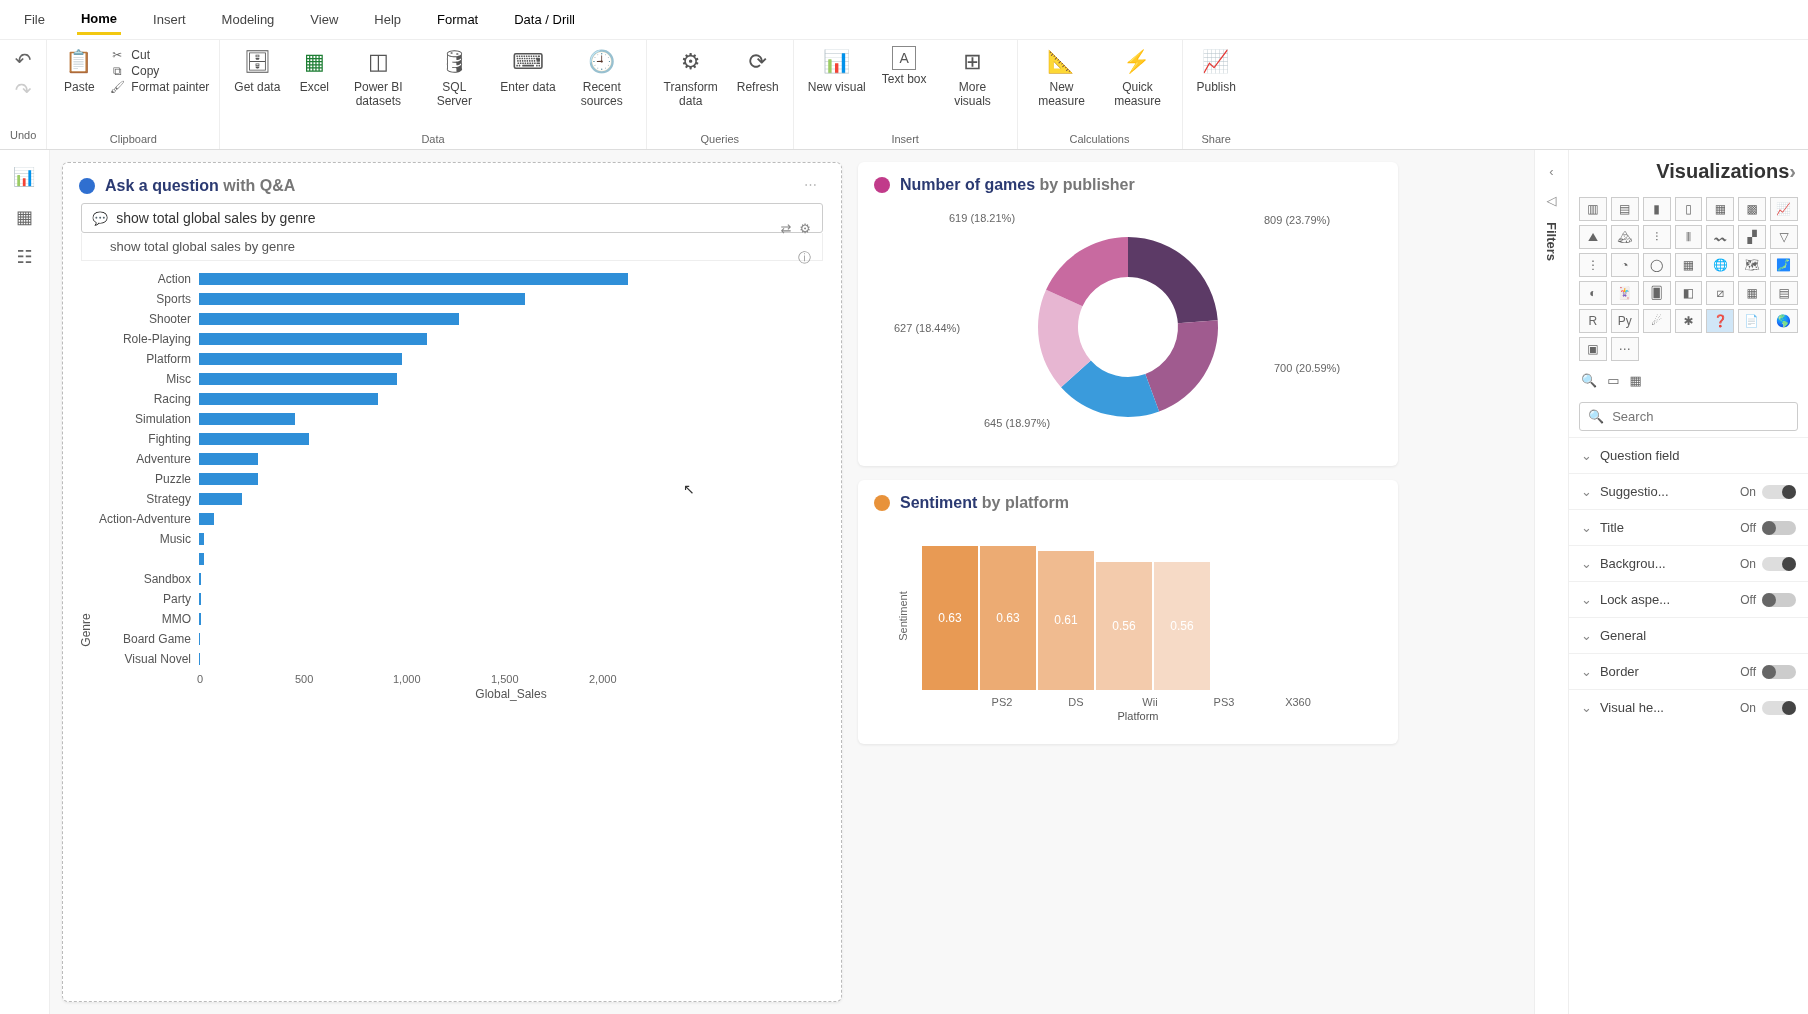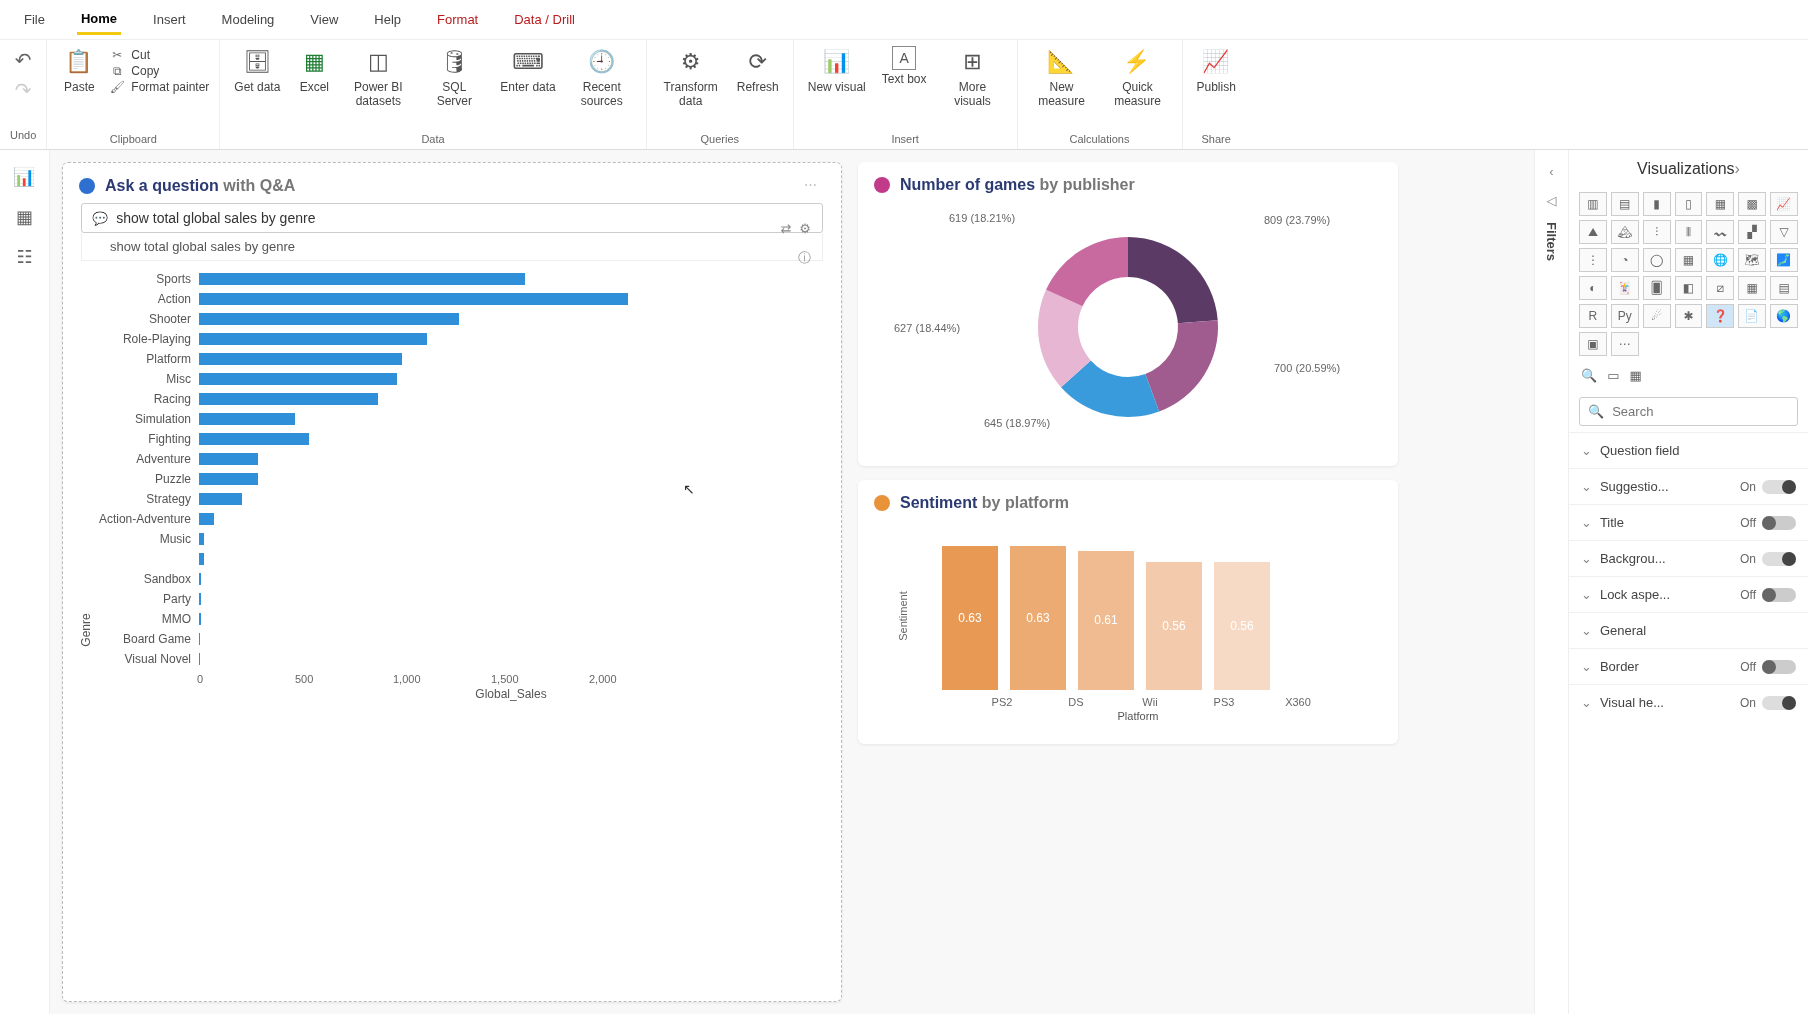--- a/index.html
+++ b/index.html
@@ -1,20 +1,20 @@
 <!DOCTYPE html>
 <html><head>
 <meta charset="utf-8">
 <style>
 *{box-sizing:border-box;margin:0;padding:0;font-family:"Segoe UI",Arial,sans-serif}
 body{background:#fff;width:1808px;height:1014px;overflow:hidden;font-size:13px;color:#333}
 .menubar{display:flex;gap:28px;padding:14px 20px;border-bottom:1px solid #eee;align-items:center;height:40px}
 .menubar .tab{padding:6px 4px;cursor:pointer;color:#444}
 .menubar .tab.active{border-bottom:3px solid #f2c811;font-weight:600;color:#000}
-.menubar .tab.alt{color:#b91c1c}
+.menubar .tab.alt{color:#000000}
 .ribbon{display:flex;border-bottom:1px solid #ddd;height:110px}
 .ribbon-group{border-right:1px solid #eee;display:flex;flex-direction:column;align-items:center;padding:4px 10px}
 .ribbon-group-items{display:flex;gap:8px;align-items:flex-start;flex:1}
 .ribbon-group-label{font-size:11px;color:#666;text-align:center;padding-top:2px}
 .r-btn{display:flex;flex-direction:column;align-items:center;gap:2px;padding:2px 4px;cursor:pointer;min-width:44px}
 .r-btn .ico{width:32px;height:32px;display:flex;align-items:center;justify-content:center;font-size:22px;color:#555}
 .r-btn .lbl{font-size:12px;color:#444;text-align:center;line-height:1.2;max-width:60px}
 .undo-col{display:flex;flex-direction:column;align-items:center;padding:8px 10px;border-right:1px solid #eee;gap:6px}
 .undo-col .ico{font-size:20px;color:#666;cursor:pointer}
 .small-stack{display:flex;flex-direction:column;gap:2px;align-items:flex-start;padding-top:4px}
@@ -39,30 +39,30 @@
 .bar-row .blabel{width:110px;text-align:right;font-size:12px;color:#555;padding-right:8px}
 .bar-row .bbar{height:12px;background:#2f8fd8}
 .axis-x{display:flex;margin-left:118px;gap:0;font-size:11px;color:#666;margin-top:4px}
 .axis-x span{width:98px;text-align:left}
 .axis-title-x{text-align:center;font-size:12px;color:#555;margin-top:2px;margin-left:118px}
 .axis-title-y{position:absolute;left:6px;top:460px;transform:rotate(-90deg);font-size:12px;color:#555}
 .info-icon{position:absolute;right:30px;top:86px;color:#999}
 .donut-wrap{display:flex;justify-content:center;align-items:center;height:250px;position:relative}
 .donut-label{position:absolute;font-size:11px;color:#666}
 .sent-chart{height:210px;padding:10px 20px 0 40px;position:relative}
-.sent-bars{display:flex;gap:12px;align-items:flex-end;height:160px;margin-left:28px}
+.sent-bars{display:flex;gap:2px;align-items:flex-end;height:160px;margin-left:8px}
 .sbar{width:56px;display:flex;align-items:center;justify-content:center;color:#fff;font-size:12px}
 .sent-xlabels{display:flex;gap:18px;margin-left:60px;margin-top:6px}
 .sent-xlabels span{width:56px;text-align:center;font-size:11px;color:#666}
 .sent-ylabel{position:absolute;left:4px;top:90px;transform:rotate(-90deg);font-size:11px;color:#666}
 .sent-xtitle{text-align:center;font-size:11px;color:#555;margin-top:2px}
 .filters-tab{width:34px;border-left:1px solid #eee;display:flex;flex-direction:column;align-items:center;padding-top:14px;gap:14px}
 .filters-tab .flabel{writing-mode:vertical-rl;font-size:13px;font-weight:600;color:#444}
 .viz-panel{width:240px;border-left:1px solid #eee;background:#fff;display:flex;flex-direction:column}
-.viz-header{display:flex;align-items:center;justify-content:center;padding:10px 12px;font-size:16px;font-weight:400}
+.viz-header{display:flex;align-items:center;justify-content:flex-end;padding:10px 12px;font-size:20px;font-weight:700}
 .viz-grid{display:grid;grid-template-columns:repeat(7,1fr);gap:4px;padding:4px 10px}
 .viz-grid .vg{height:24px;border:1px solid #ccc;display:flex;align-items:center;justify-content:center;font-size:12px;color:#666;cursor:pointer;background:#fafafa}
 .viz-mode{display:flex;gap:10px;padding:8px 12px;align-items:center;color:#666}
 .viz-search{margin:6px 10px;border:1px solid #ccc;border-radius:3px;display:flex;align-items:center;padding:6px 8px;gap:8px}
 .viz-search input{border:none;outline:none;flex:1;font-size:13px}
 .fmt-row{display:flex;align-items:center;justify-content:space-between;padding:10px 12px;border-top:1px solid #f0f0f0;font-size:13px;color:#444;cursor:pointer}
 .fmt-row .chev{color:#888;margin-right:6px}
 .toggle{width:34px;height:14px;background:#ccc;border-radius:8px;position:relative}
 .toggle .knob{width:14px;height:14px;background:#666;border-radius:50%;position:absolute;top:0}
 .toggle.on .knob{right:0;background:#444}
@@ -229,26 +229,26 @@
           <span>⇄</span>
           <span>⚙</span>
         </div>
         <div class="qna-suggest">show total global sales by genre</div>
         <span class="info-icon">ⓘ</span>
         <span class="cursor-arrow">↖</span>
 
         <div class="axis-title-y">Genre</div>
         <div class="barchart" id="genre-chart">
             <div class="bar-row">
+              <div class="blabel">Action</div>
+              <div class="bbar" style="width: 428.75px;"></div>
+            </div>
+            <div class="bar-row">
               <div class="blabel">Sports</div>
               <div class="bbar" style="width: 325.85px;"></div>
-            </div>
-            <div class="bar-row">
-              <div class="blabel">Action</div>
-              <div class="bbar" style="width: 428.75px;"></div>
             </div>
             <div class="bar-row">
               <div class="blabel">Shooter</div>
               <div class="bbar" style="width: 259.7px;"></div>
             </div>
             <div class="bar-row">
               <div class="blabel">Role-Playing</div>
               <div class="bbar" style="width: 227.85px;"></div>
             </div>
             <div class="bar-row">

